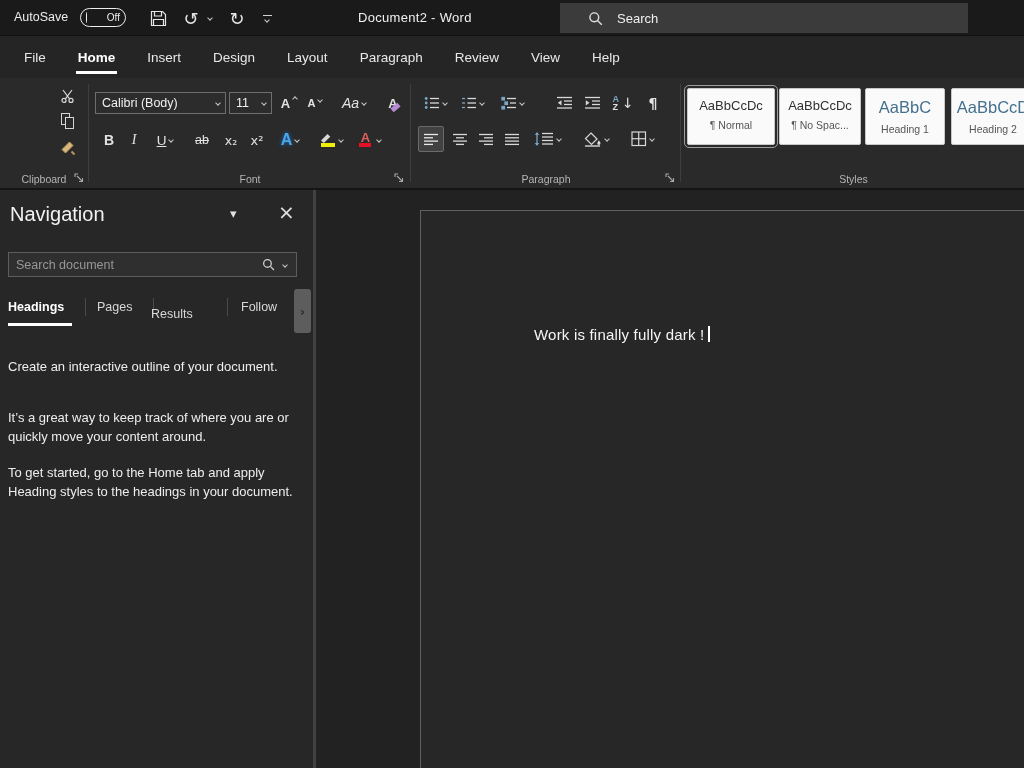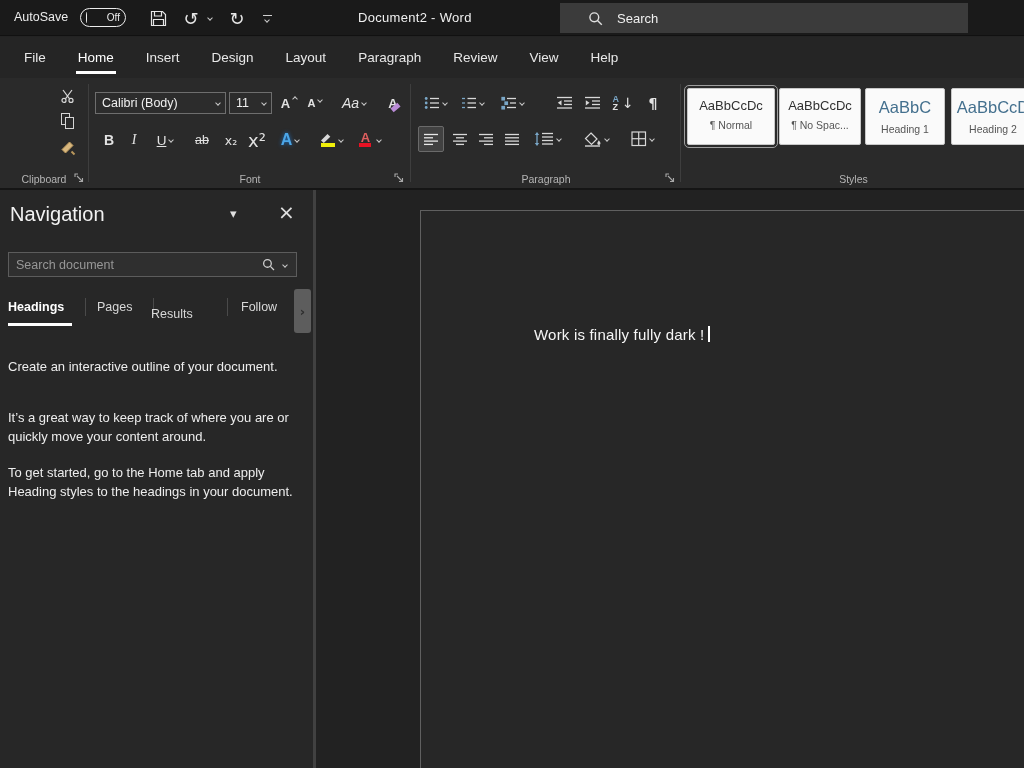--- a/index.html
+++ b/index.html
@@ -30,21 +30,21 @@
                padding-left:28px; cursor:text; }
   #tb-search .ph { color:#f0f0f0; font-size:13px; }
   #tb-title { position:absolute; left:358px; top:0; height:40px; line-height:36px;
               font-size:13px; color:#f0f0f0; letter-spacing:.3px;text-align:right; }
 
   
   #tabsrow { position:absolute; left:0; top:37px; width:1024px; height:41px;
              background:#252525; display:flex; align-items:center; padding-left:8px; }
   .rtab { position:relative; height:41px; line-height:41px; padding:0 16px;
           font-size:13.5px; color:#e8e8e8; cursor:pointer; }
-  .rtab.active { font-weight:normal; color:#fff; }
+  .rtab.active { font-weight:bold; color:#fff; }
   .rtab.active .tabline { position:absolute; left:14px; right:14px; bottom:4px;
           height:3px; background:#ffffff; }
 
   
   #ribbon { position:absolute; left:0; top:78px; width:1024px; height:112px;
             background:#2a2a2a; border-bottom:2px solid #151515; }
   .group { position:absolute; top:0; height:110px; }
   .gsep { position:absolute; top:6px; width:1px; height:98px; background:#3e3e3e; }
   .grplabel { position:absolute; bottom:3px; left:0; right:0; text-align:center;
               font-size:10.5px; color:#b5b5b5; }
@@ -252,21 +252,21 @@
         <span style="text-decoration:underline; font-size:13.5px;">U</span>
         <span class="cv cv-s"></span>
       </div>
       <div class="ib" style="left:98px; top:50px; width:28px; height:24px;">
         <span style="text-decoration:line-through; font-size:12.5px;">ab</span>
       </div>
       <div class="ib glyph" style="left:130px; top:50px; width:22px; height:24px;">
         <span style="font-size:12.5px;">x₂</span>
       </div>
       <div class="ib glyph" style="left:156px; top:50px; width:22px; height:24px;">
-        <span style="font-size:18px;">x²</span>
+        <span style="font-size:13px;">x²</span>
       </div>
       <div class="ib" style="left:184px; top:48px; width:32px; height:27px;">
         <span style="font-size:16px; font-weight:bold; color:#4ba6e8; text-shadow:0 0 4px #1e6fc0;">A</span>
         <span class="cv cv-s"></span>
       </div>
       <div class="ib" style="left:222px; top:48px; width:36px; height:27px;">
         <span style="position:relative; width:18px; height:18px;">
           <svg width="16" height="12" viewBox="0 0 16 12" style="position:absolute; left:1px; top:0;">
             <path d="M2 9.5L8.5 3l2.8 2.8L4.8 12z" fill="#d8d8d8"></path>
           </svg>

